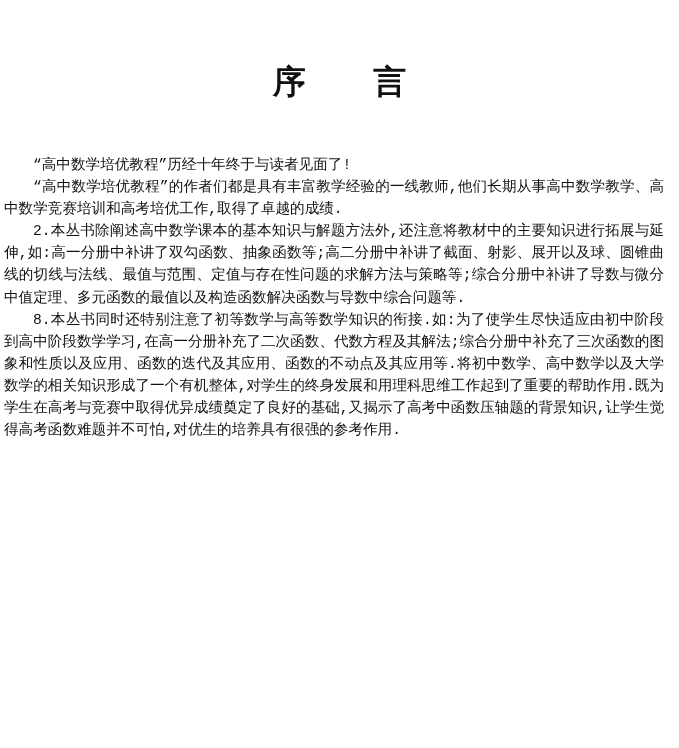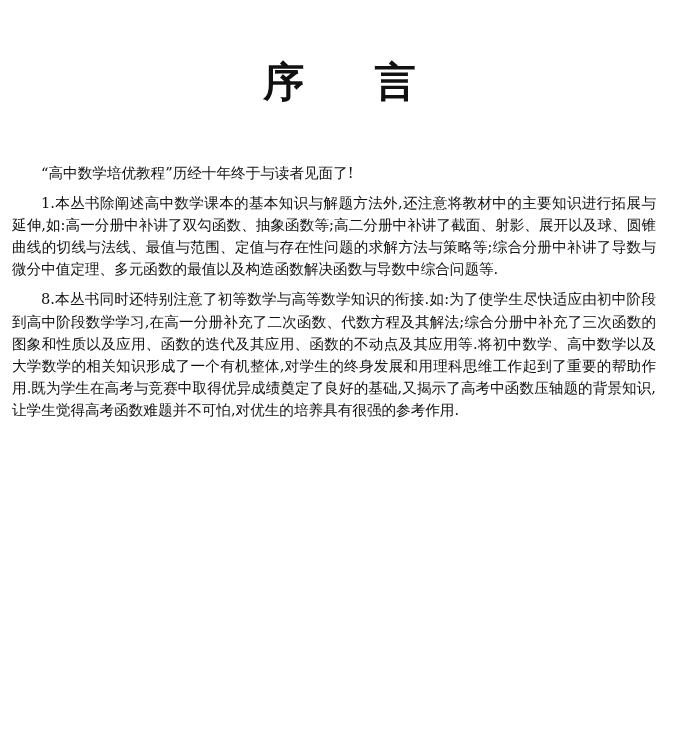--- a/index.html
+++ b/index.html
@@ -1,24 +1,25 @@
 <!DOCTYPE html>
 <html><head>
 <meta charset="utf-8">
 <style>
   html, body { margin:0; padding:0; background:#ffffff; }
   body { width:679px; height:748px; overflow:hidden; position:relative;
          font-family: "DejaVu Serif", "Liberation Serif", serif; color:#111; }
   .title { position:absolute; top:62px; left:0; width:679px; text-align:center;
-           font-size:41px; font-weight:bold; letter-spacing:28px; text-indent:28px; line-height:40px; }
+           font-size:33px; font-weight:bold; letter-spacing:28px; text-indent:28px; line-height:40px; }
   .body { position:absolute; top:154px; left:4px; width:660px; font-size:14.6px; line-height:22.1px; }
-  .p { margin:8px; text-indent:29px; text-align:justify; text-align-last:left; }
+  .p { margin:0; text-indent:29px; text-align:justify; text-align-last:left;font-family:Liberation Mono, monospace; }
 </style>
 </head>
 <body>
 
 <div class="title">序 言</div>
 
 <div class="body">
   <p class="p">“高中数学培优教程”历经十年终于与读者见面了!</p>
-  <p class="p">1.本丛书除阐述高中数学课本的基本知识与解题方法外,还注意将教材中的主要知识进行拓展与延伸,如:高一分册中补讲了双勾函数、抽象函数等;高二分册中补讲了截面、射影、展开以及球、圆锥曲线的切线与法线、最值与范围、定值与存在性问题的求解方法与策略等;综合分册中补讲了导数与微分中值定理、多元函数的最值以及构造函数解决函数与导数中综合问题等.</p>
+  <p class="p">“高中数学培优教程”的作者们都是具有丰富教学经验的一线教师,他们长期从事高中数学教学、高中数学竞赛培训和高考培优工作,取得了卓越的成绩.</p>
+  <p class="p">2.本丛书除阐述高中数学课本的基本知识与解题方法外,还注意将教材中的主要知识进行拓展与延伸,如:高一分册中补讲了双勾函数、抽象函数等;高二分册中补讲了截面、射影、展开以及球、圆锥曲线的切线与法线、最值与范围、定值与存在性问题的求解方法与策略等;综合分册中补讲了导数与微分中值定理、多元函数的最值以及构造函数解决函数与导数中综合问题等.</p>
   <p class="p">8.本丛书同时还特别注意了初等数学与高等数学知识的衔接.如:为了使学生尽快适应由初中阶段到高中阶段数学学习,在高一分册补充了二次函数、代数方程及其解法;综合分册中补充了三次函数的图象和性质以及应用、函数的迭代及其应用、函数的不动点及其应用等.将初中数学、高中数学以及大学数学的相关知识形成了一个有机整体,对学生的终身发展和用理科思维工作起到了重要的帮助作用.既为学生在高考与竞赛中取得优异成绩奠定了良好的基础,又揭示了高考中函数压轴题的背景知识,让学生觉得高考函数难题并不可怕,对优生的培养具有很强的参考作用.</p>
 </div>
 
 </body></html>

